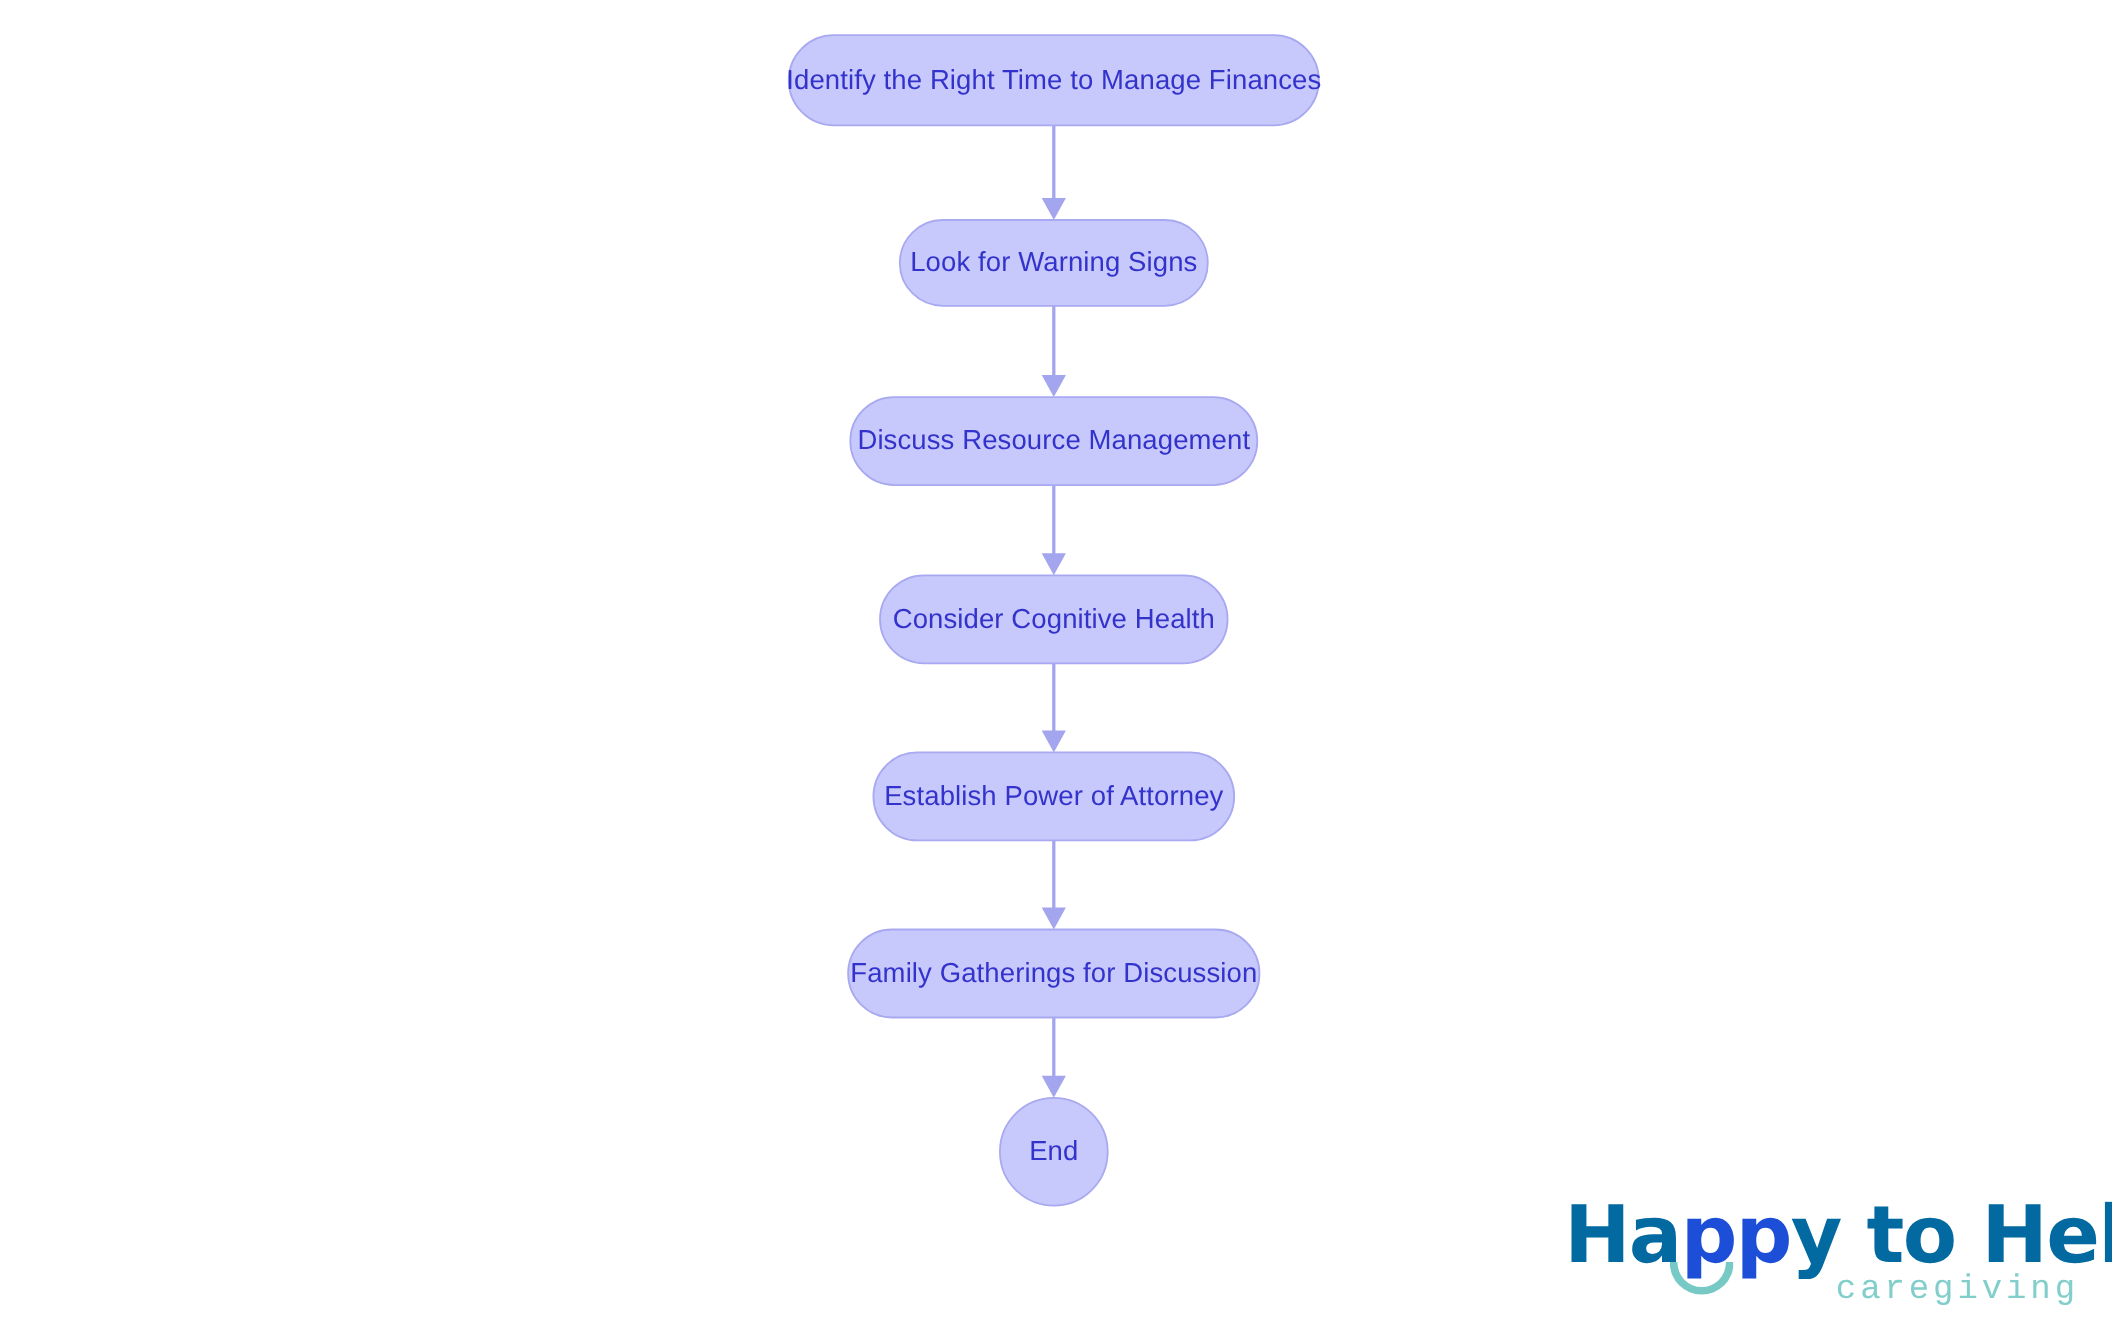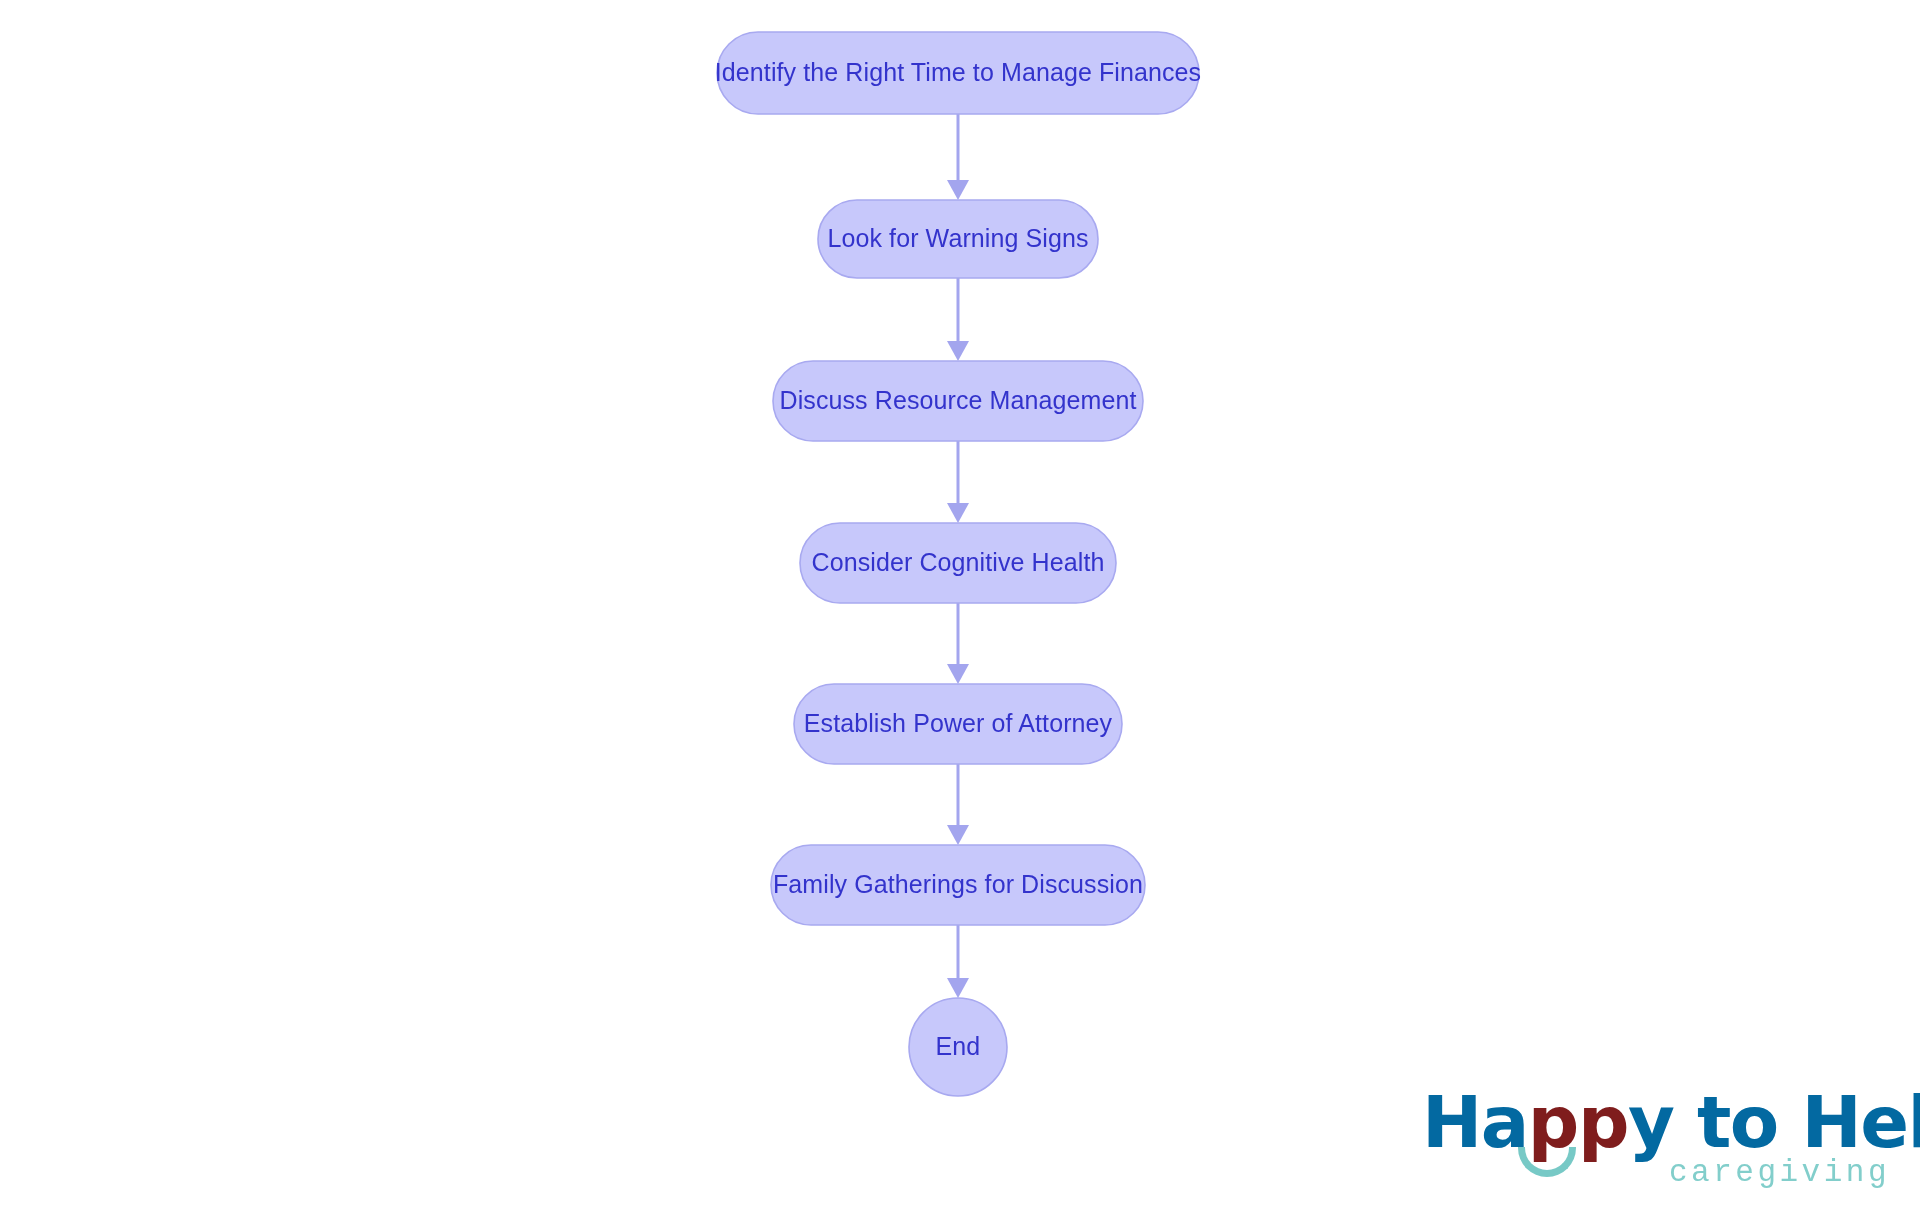--- a/index.html
+++ b/index.html
@@ -74,21 +74,21 @@
     width: 470px;
     height: 75px;
     font-size: 72px;
     font-weight: bold;
     letter-spacing: -1.5px;
     line-height: 75px;
     white-space: nowrap;
     font-family: "DejaVu Sans", "Liberation Sans", sans-serif;
   }
   .logo-coral { color: #0369a1; }
-  .logo-teal  { color: #7f1d1d; }
+  .logo-teal  { color: #1d4ed8; }
 
   .logo-smile {
     position: absolute;
     left: 96px;
     top: 62px;
     width: 58px;
     height: 30px;
     border: 7px solid #77c9c6;
     border-top: none;
     border-radius: 0 0 60px 60px;

